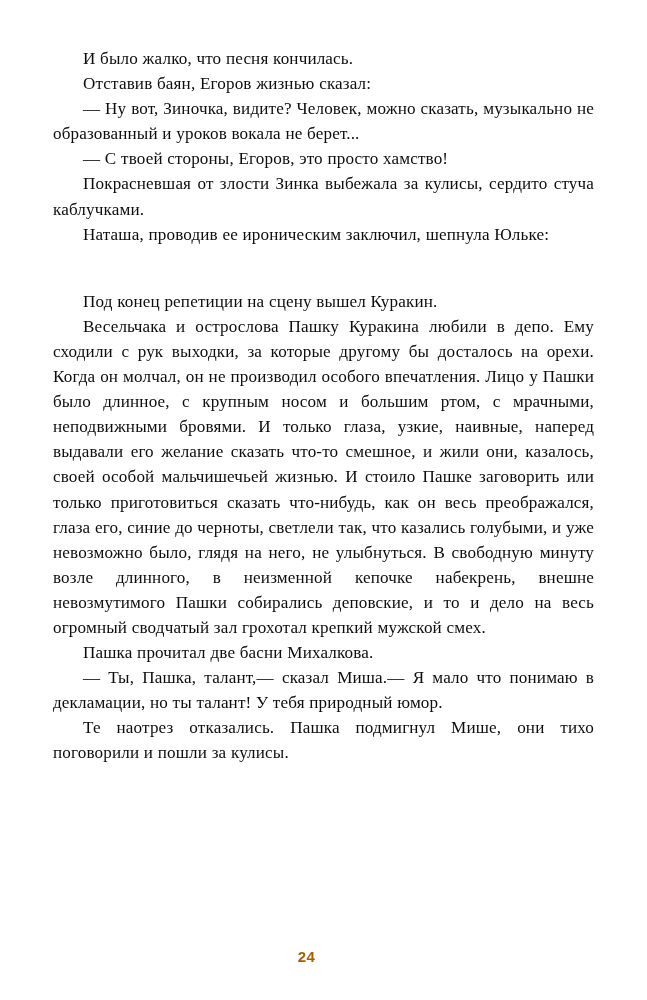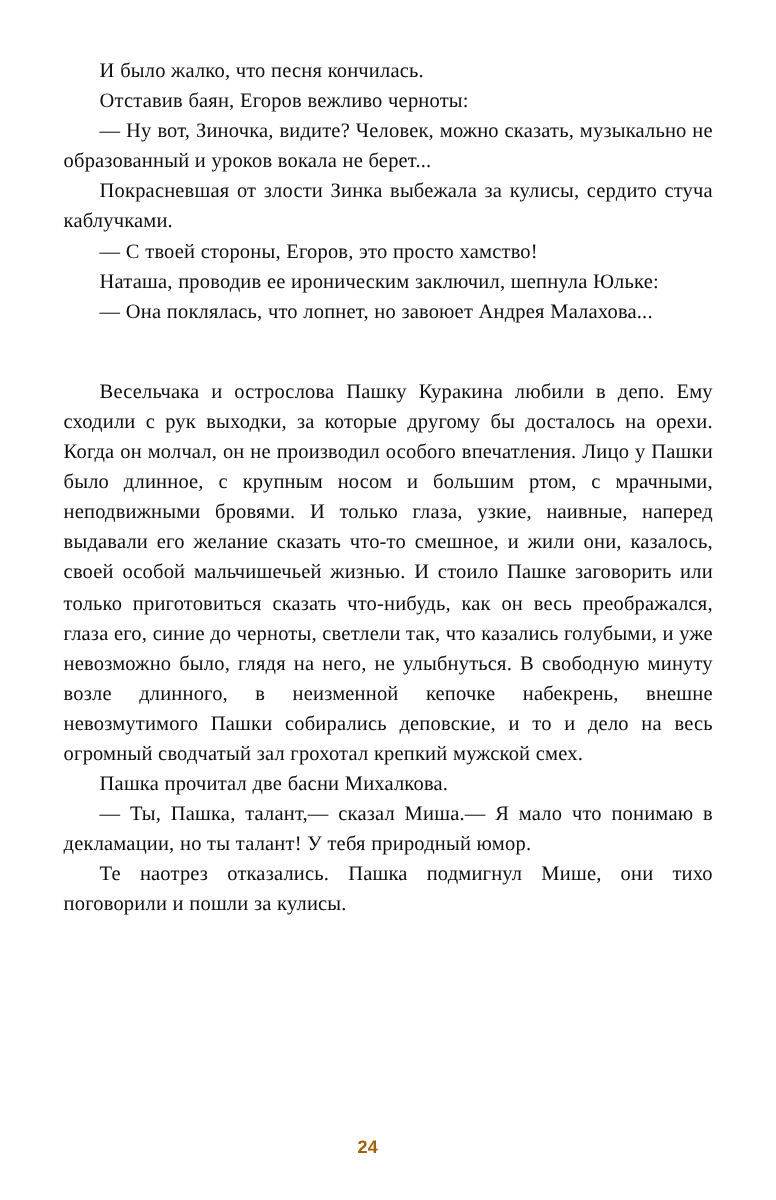--- a/index.html
+++ b/index.html
@@ -61,31 +61,31 @@
 </style>
 </head>
 <body>
 
 <div class="page">
 
   <div class="text-column">
 
     <div class="block">
       <p class="para">И было жалко, что песня кончилась.</p>
-      <p class="para">Отставив баян, Егоров вежливо черноты:</p>
+      <p class="para">Отставив баян, Егоров жизнью сказал:</p>
       <p class="para">— Ну вот, Зиночка, видите? Человек, можно сказать, музыкально не образованный и уроков вокала не берет...</p>
+      <p class="para">— С твоей стороны, Егоров, это просто хамство!</p>
       <p class="para">Покрасневшая от злости Зинка выбежала за кулисы, сердито стуча каблучками.</p>
-      <p class="para">— С твоей стороны, Егоров, это просто хамство!</p>
       <p class="para">Наташа, проводив ее ироническим заключил, шепнула Юльке:</p>
-      <p class="para">— Она поклялась, что лопнет, но завоюет Андрея Малахова...</p>
     </div>
 
     <div class="section-gap"></div>
 
     <div class="block">
+      <p class="para">Под конец репетиции на сцену вышел Куракин.</p>
       <p class="para">Весельчака и острослова Пашку Куракина любили в депо. Ему сходили с рук выходки, за которые другому бы досталось на орехи. Когда он молчал, он не производил особого впечатления. Лицо у Пашки было длинное, с крупным носом и большим ртом, с мрачными, неподвижными бровями. И только глаза, узкие, наивные, наперед выдавали его желание сказать что-то смешное, и жили они, казалось, своей особой мальчишечьей жизнью. И стоило Пашке заговорить или только приготовиться сказать что-нибудь, как он весь преображался, глаза его, синие до черноты, светлели так, что казались голубыми, и уже невозможно было, глядя на него, не улыбнуться. В свободную минуту возле длинного, в неизменной кепочке набекрень, внешне невозмутимого Пашки собирались деповские, и то и дело на весь огромный сводчатый зал грохотал крепкий мужской смех.</p>
       <p class="para">Пашка прочитал две басни Михалкова.</p>
       <p class="para">— Ты, Пашка, талант,— сказал Миша.— Я мало что понимаю в декламации, но ты талант! У тебя природный юмор.</p>
       <p class="para">Те наотрез отказались. Пашка подмигнул Мише, они тихо поговорили и пошли за кулисы.</p>
     </div>
 
   </div>
 
   <div class="page-number">24</div>
 

